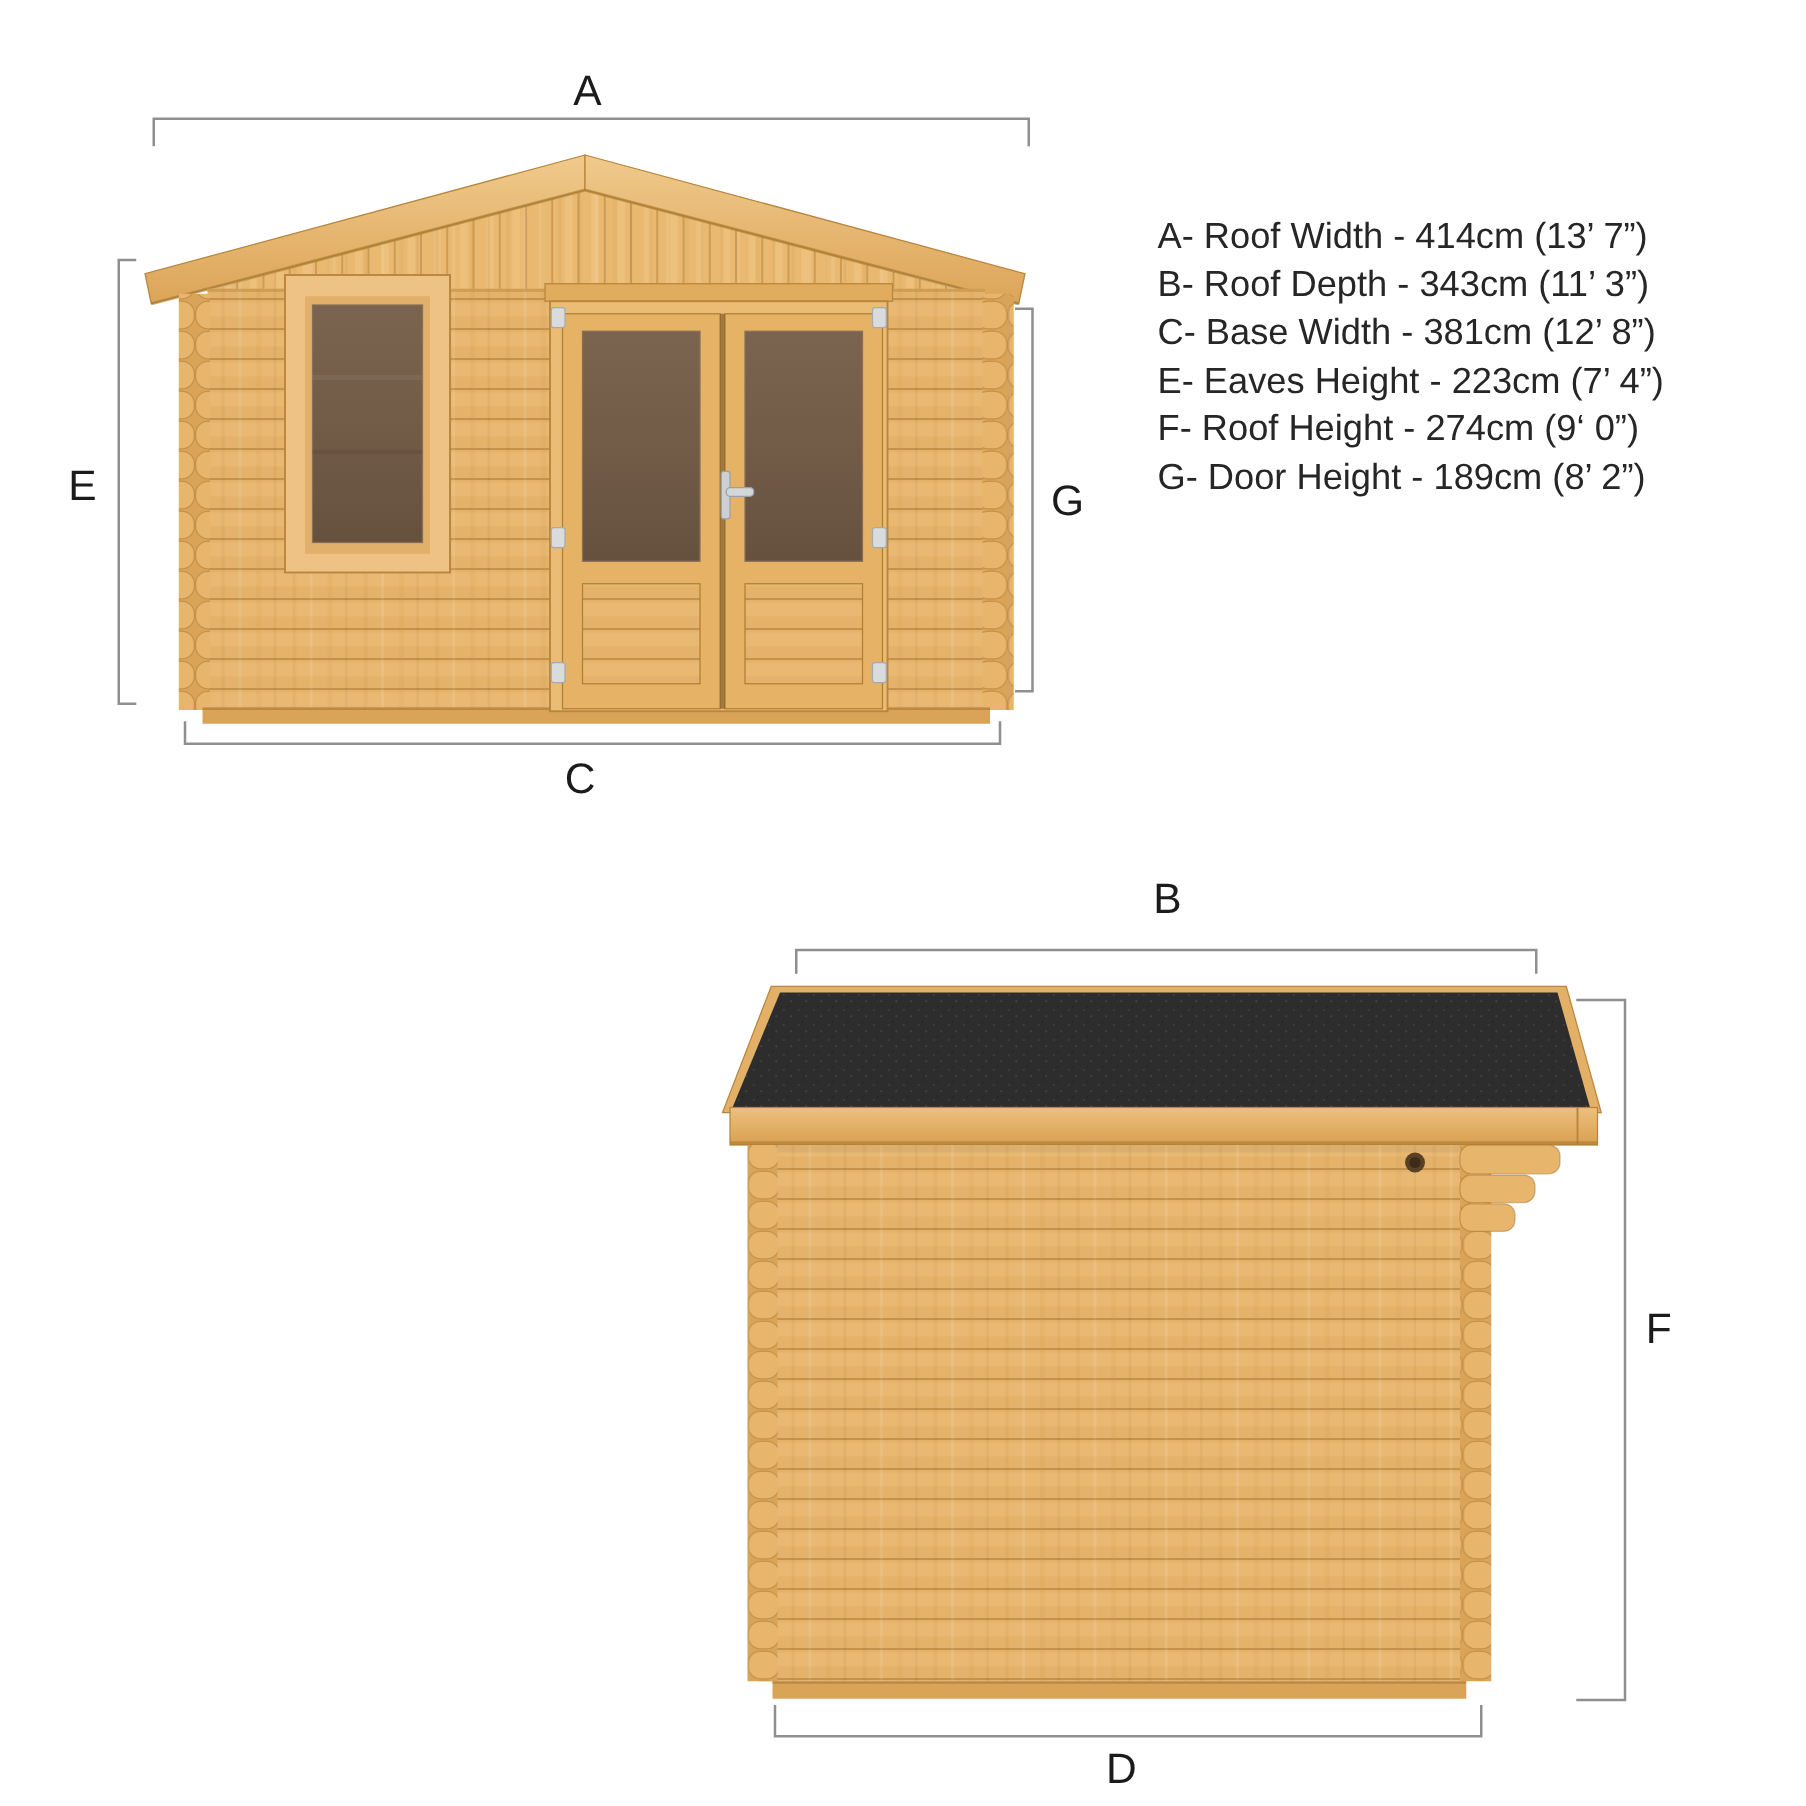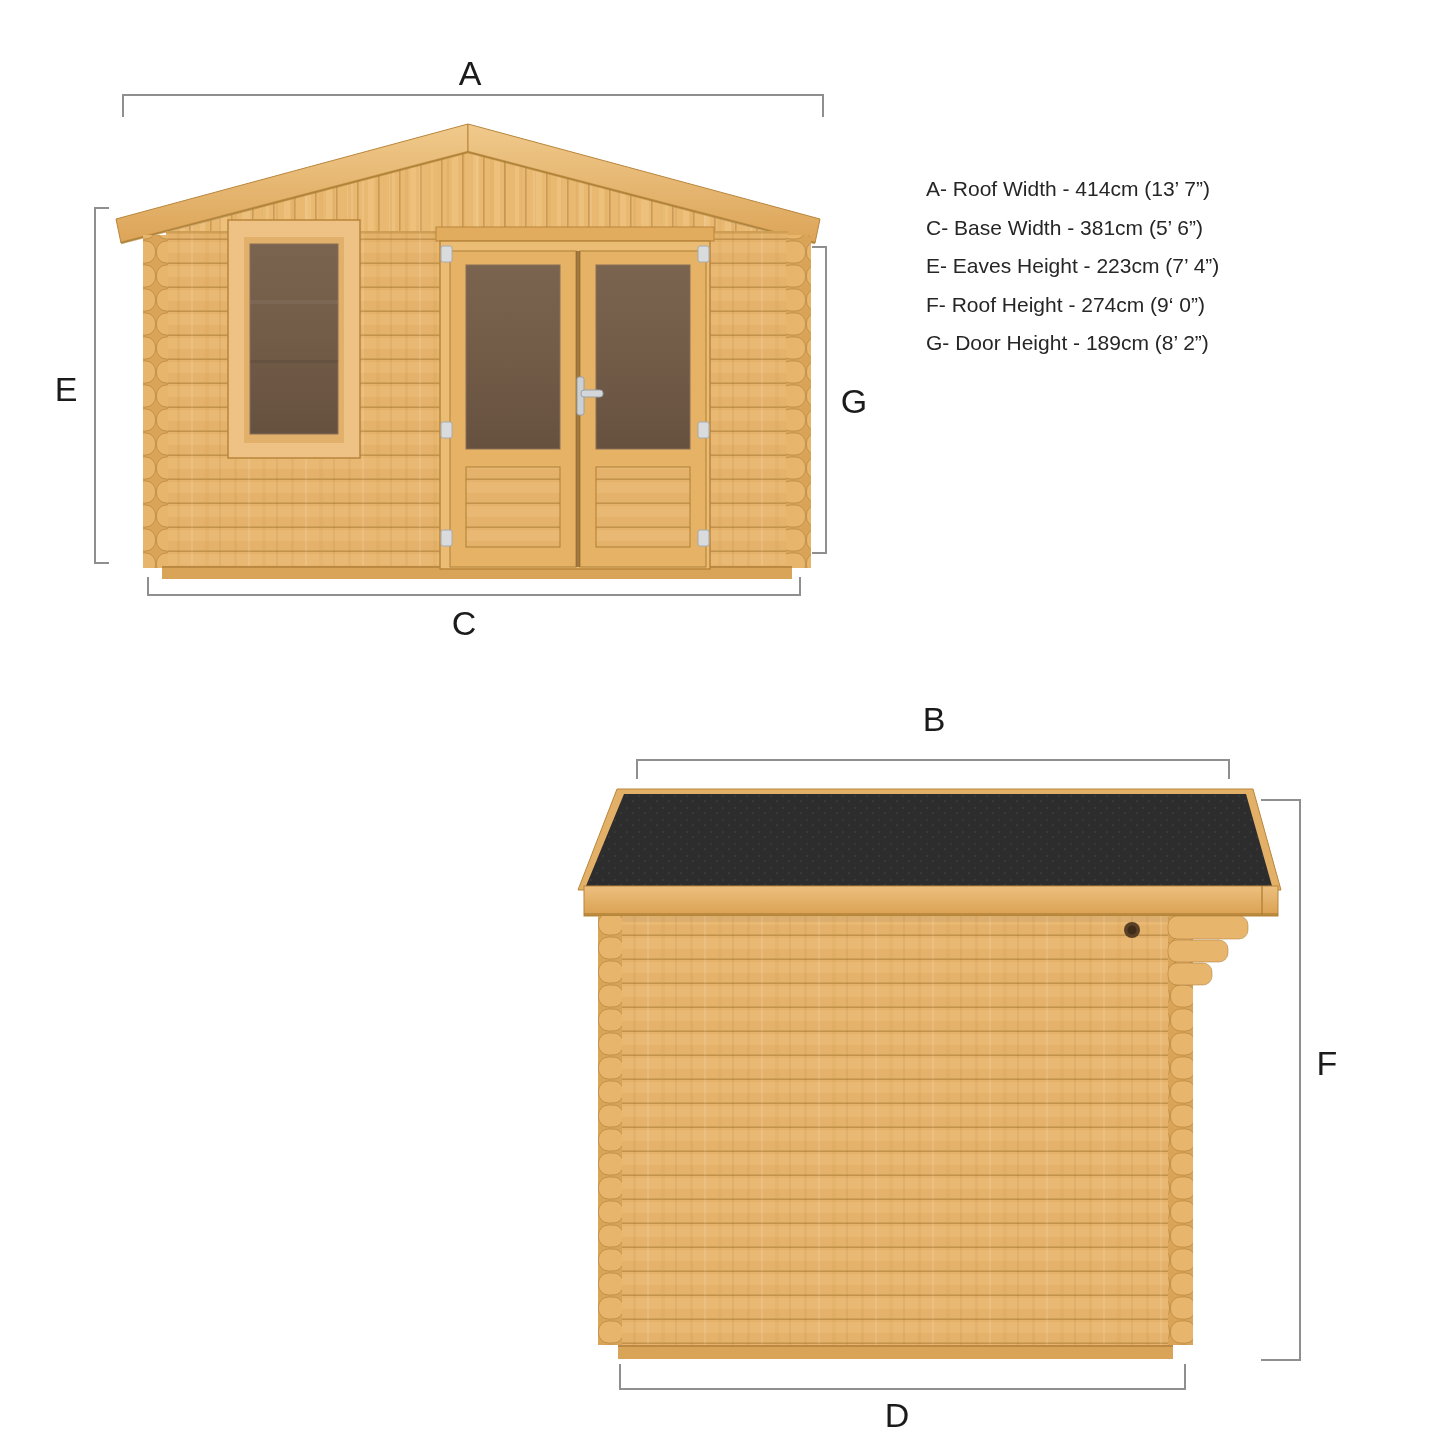--- a/index.html
+++ b/index.html
@@ -7,21 +7,21 @@
     position:relative;width:1445px;height:1445px;background:#ffffff;overflow:hidden;
     font-family:"Liberation Sans", sans-serif;
   }
   #scene{position:absolute;left:0;top:0;}
   .dimletter{
     position:absolute;transform:translateX(-50%);
     font-size:34px;color:#1b1b1b;line-height:1;white-space:nowrap;
   }
   .spec-block{
     position:absolute;left:926px;top:170px;
-    font-size:21px;line-height:38.6px;color:#262626;white-space:nowrap;
+    font-size:29px;line-height:38.6px;color:#262626;white-space:nowrap;
   }
   .spec-line{display:block;}
 </style>
 </head>
 <body>
 
 <div id="canvas">
 
   <svg id="scene" width="1445" height="1445" viewBox="0 0 1445 1445">
     <defs>
@@ -188,19 +188,20 @@
   <span class="dimletter" style="left:470px;top:56px;">A</span>
   <span class="dimletter" style="left:66px;top:372px;">E</span>
   <span class="dimletter" style="left:464px;top:606px;">C</span>
   <span class="dimletter" style="left:854px;top:384px;">G</span>
   <span class="dimletter" style="left:934px;top:702px;">B</span>
   <span class="dimletter" style="left:1327px;top:1046px;">F</span>
   <span class="dimletter" style="left:897px;top:1398px;">D</span>
 
   <div class="spec-block">
     <span class="spec-line">A- Roof Width - 414cm (13’ 7”)</span>
-    <span class="spec-line">C- Base Width - 381cm (5’ 6”)</span>
+    <span class="spec-line">B- Roof Depth - 343cm (11’ 3”)</span>
+    <span class="spec-line">C- Base Width - 381cm (12’ 8”)</span>
     <span class="spec-line">E- Eaves Height - 223cm (7’ 4”)</span>
     <span class="spec-line">F- Roof Height - 274cm (9‘ 0”)</span>
     <span class="spec-line">G- Door Height - 189cm (8’ 2”)</span>
   </div>
 
 </div>
 
 </body></html>

